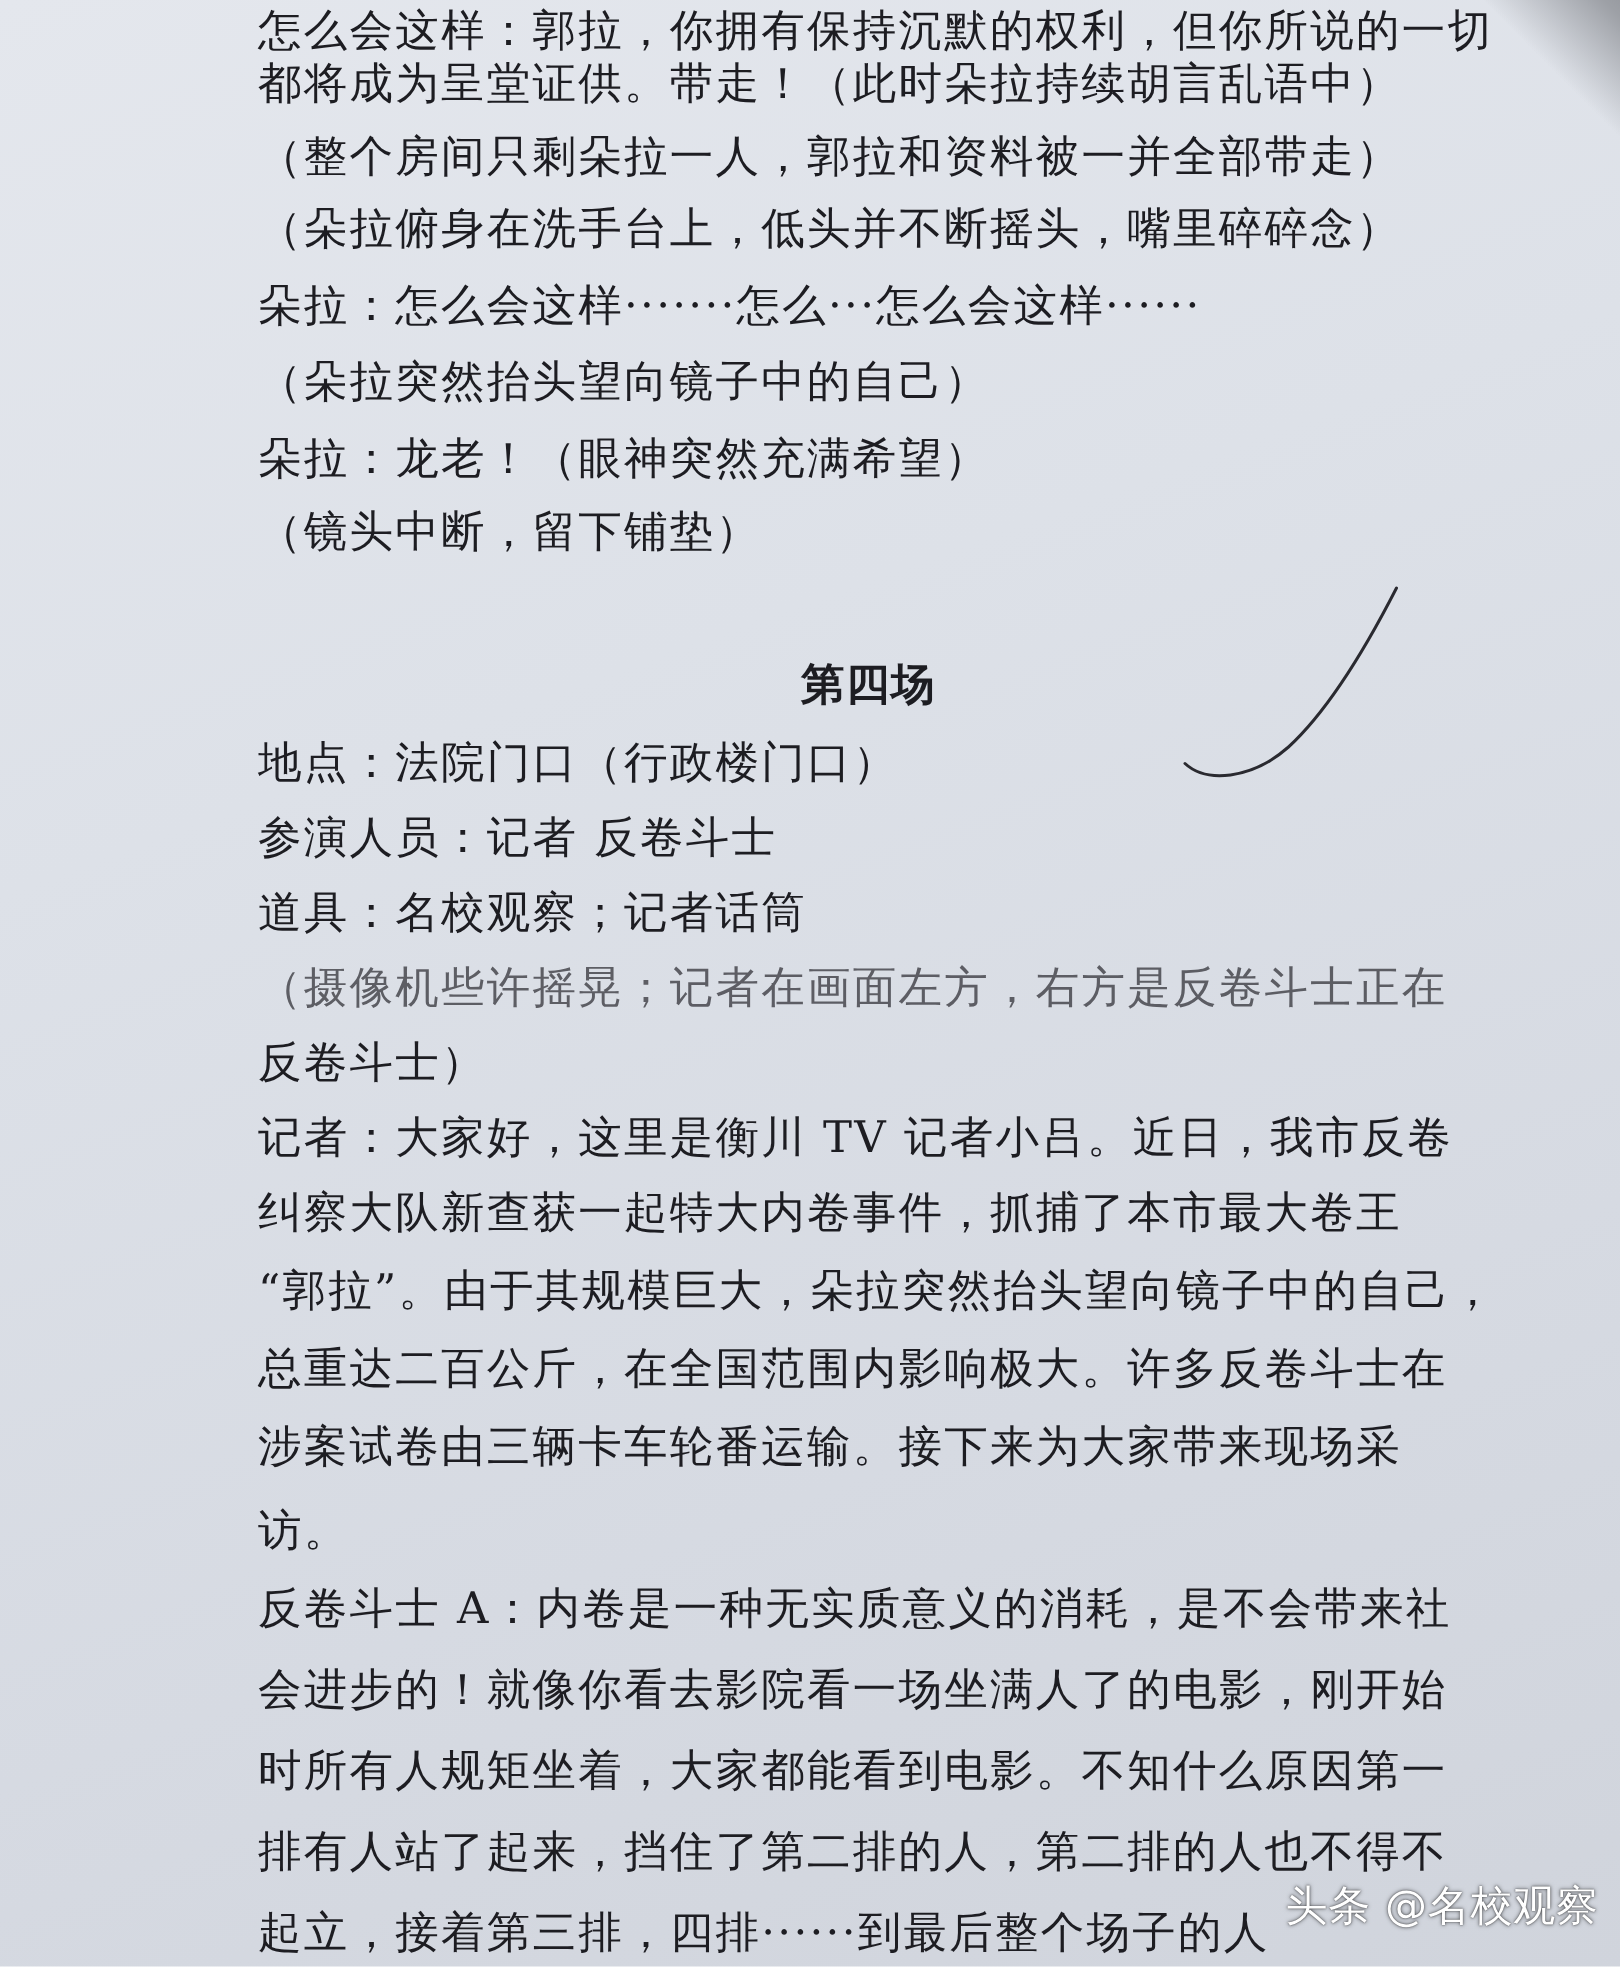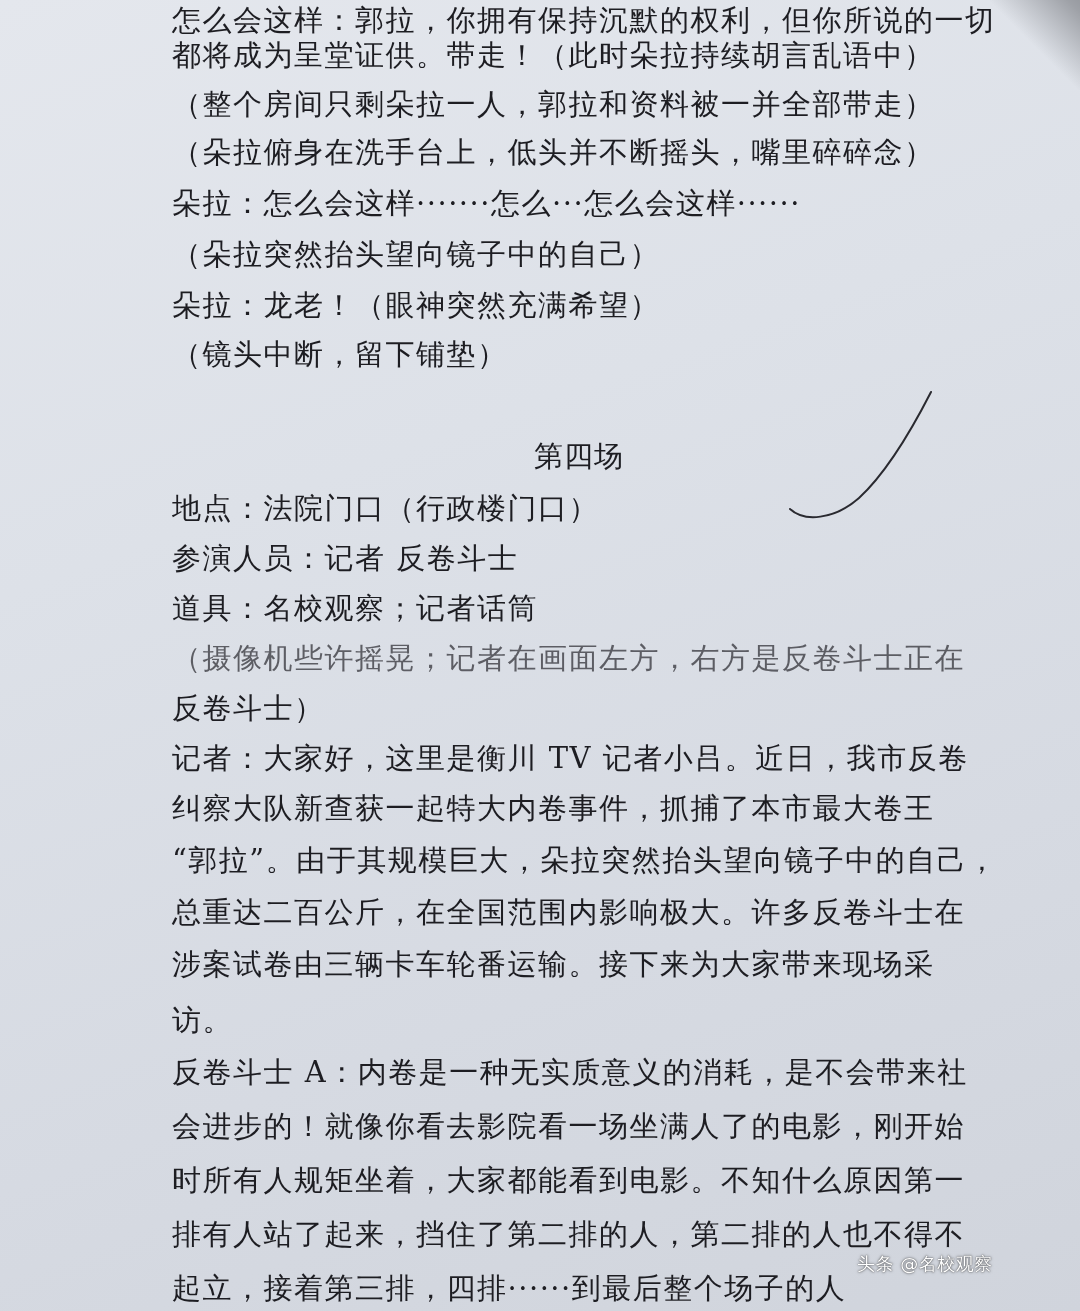--- a/index.html
+++ b/index.html
@@ -15,28 +15,28 @@
     transform: rotate(0deg);
   }
   .page {
     position: absolute; left: 172px; top: 0; width: 860px;
   }
   .line {
     position: absolute; left: 0; white-space: nowrap;
     font-size: 29px; letter-spacing: 1.5px; line-height: 40px;
   }
   .title {
-    position: absolute; left: 362px; top: 436px; font-size: 29px; font-weight: normal;
+    position: absolute; left: 362px; top: 436px; font-size: 29px; font-weight: bold;
     letter-spacing: 1px; line-height: 40px; text-align: center;
   }
   .faded { color: #3a3a40; opacity: 0.78; }
   .pen-mark { position: absolute; left: 612px; top: 380px; }
   .watermark {
     position: absolute; left: 857px; top: 1252px; font-family: "DejaVu Sans", "Liberation Sans", sans-serif;
-    font-size: 18px; color: #ffffff; letter-spacing: 0.5px;
+    font-size: 28px; color: #ffffff; letter-spacing: 0.5px;
     text-shadow: 0 0 3px rgba(0,0,0,0.55), 0 0 1px rgba(0,0,0,0.7);
   }
 </style>
 </head>
 <body>
 
 <div class="corner-shadow"></div>
 
 <div class="page">
   <div class="line" style="top:0px">怎么会这样：郭拉，你拥有保持沉默的权利，但你所说的一切</div>

